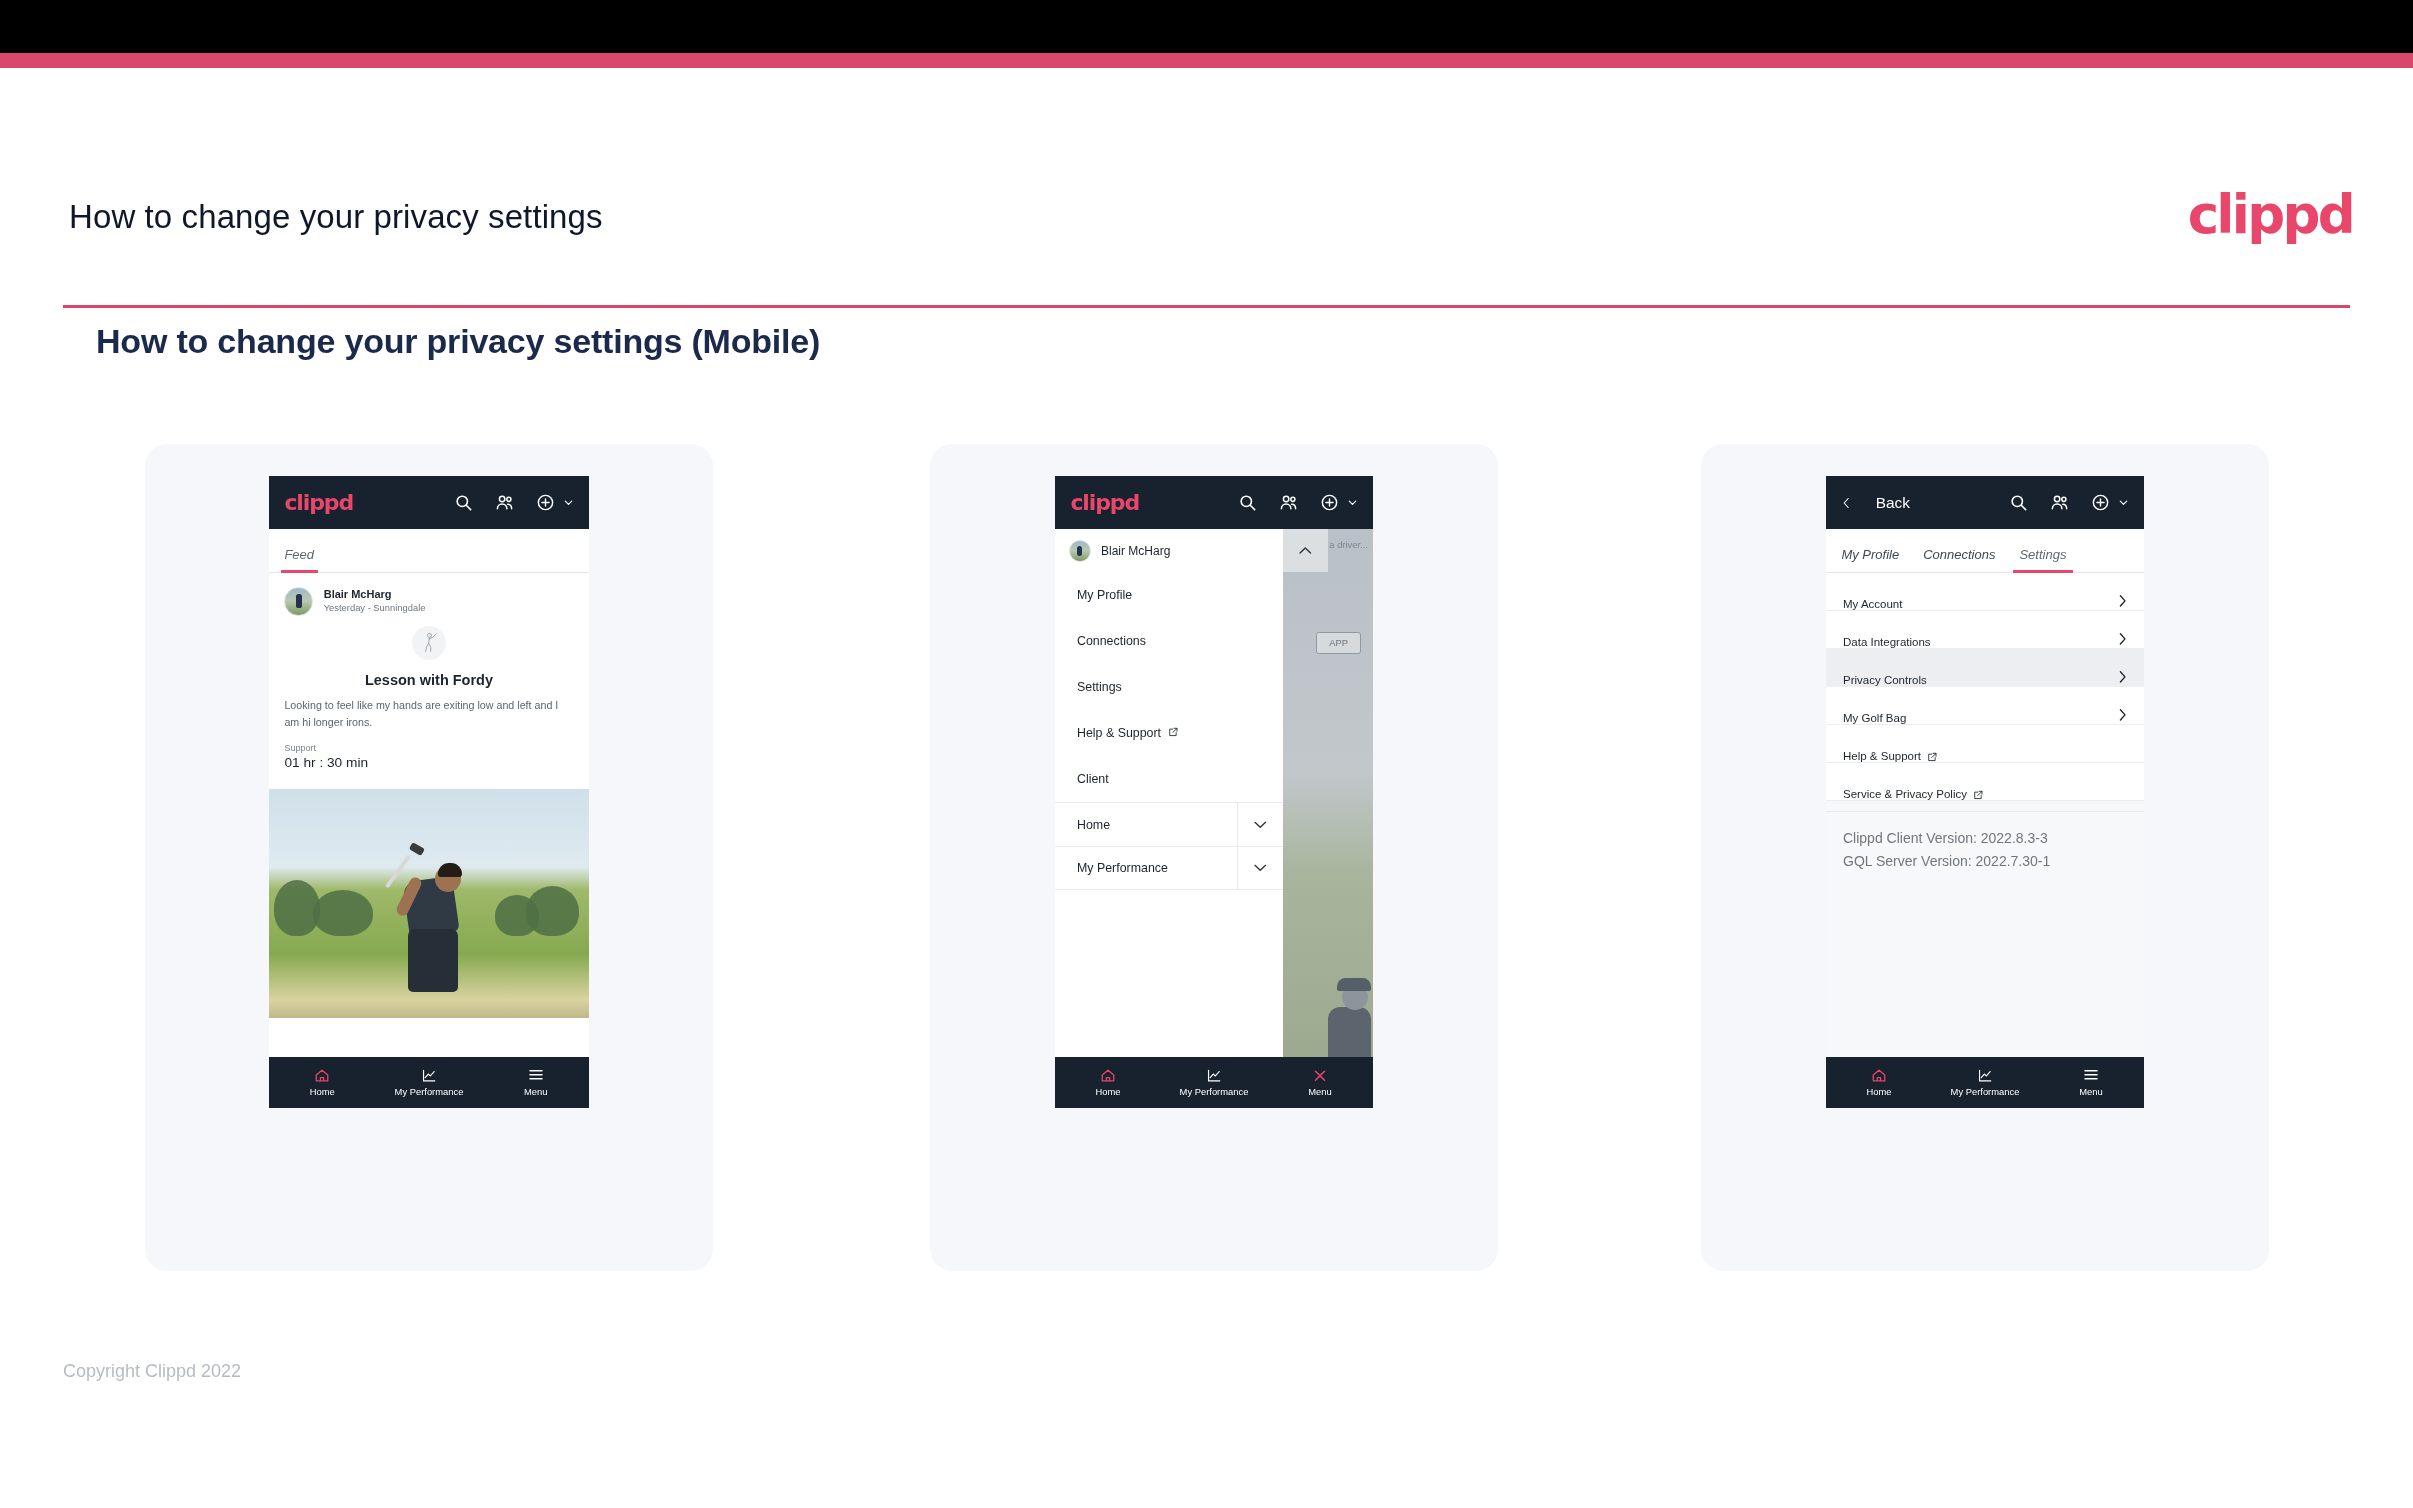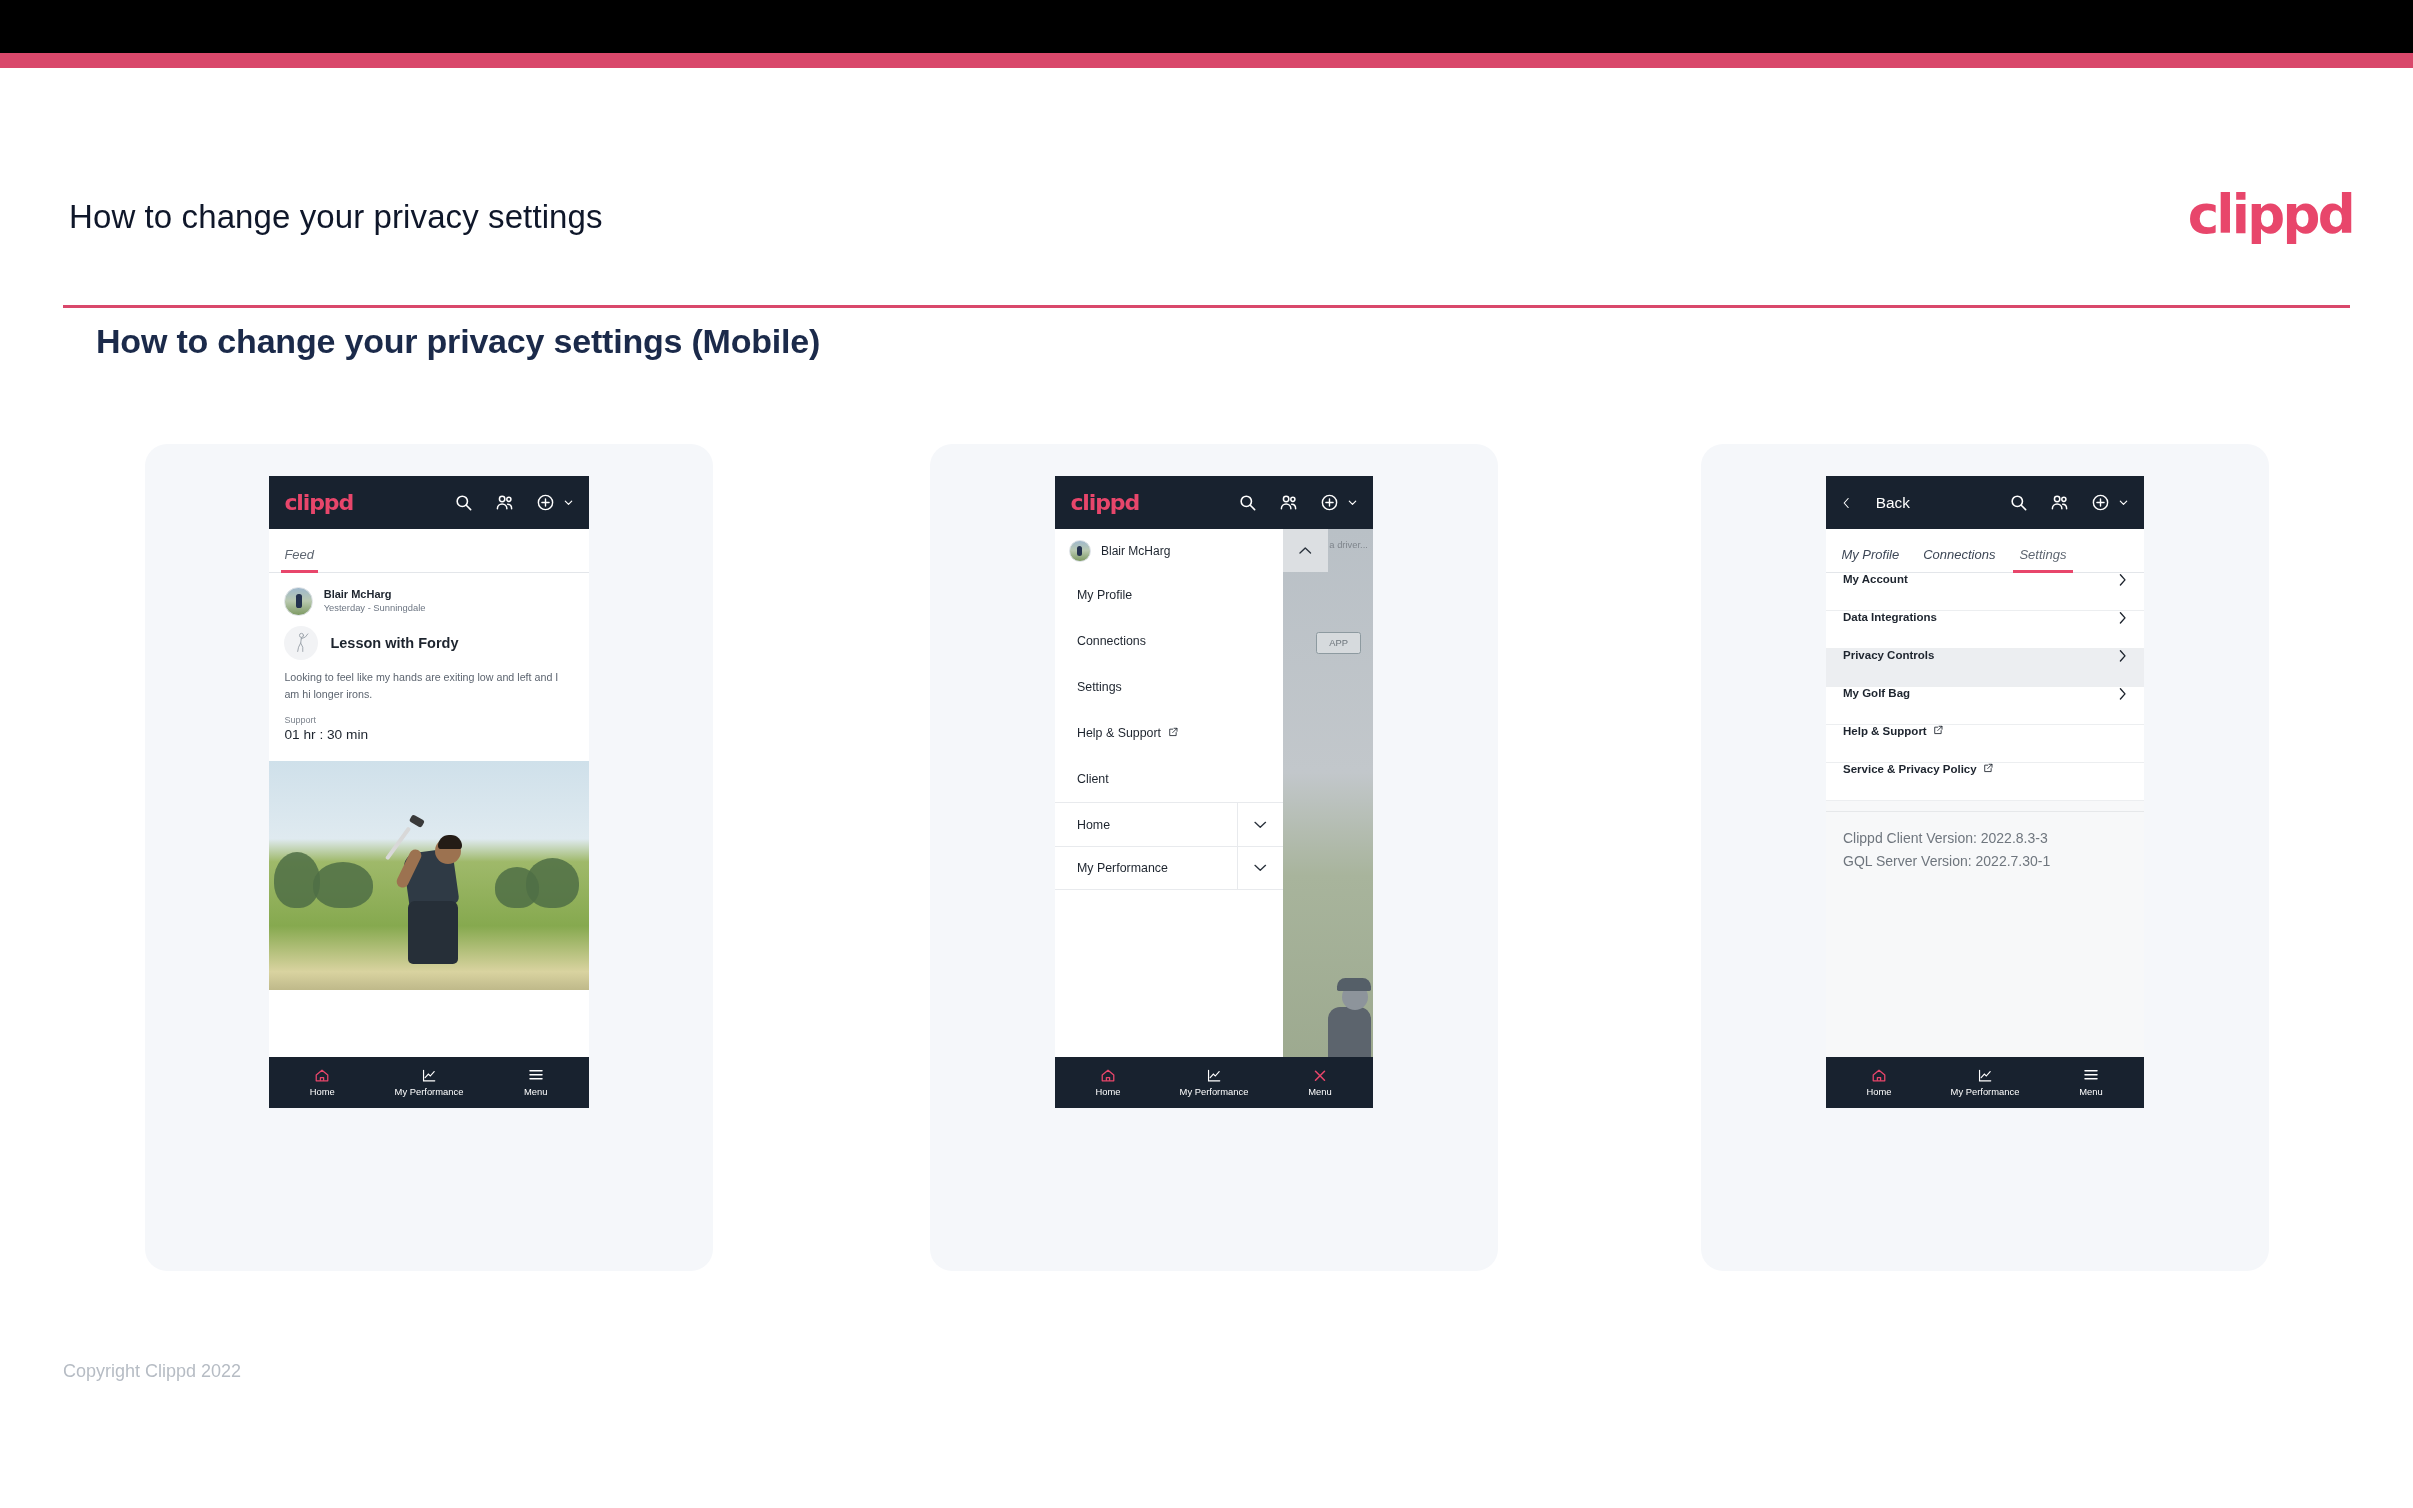--- a/index.html
+++ b/index.html
@@ -88,21 +88,21 @@
     width:29px; height:29px; border-radius:50%; flex:0 0 29px;
     background:linear-gradient(180deg,#9fb8cc 0%, #b9c9b0 48%, #7e9a63 100%);
     position:relative; overflow:hidden; border:0.9px solid #dde2e6;
   }
   .avatar::after{
     content:""; position:absolute; left:10.3px; top:6.8px; width:6px; height:13.7px;
     background:#24324f; border-radius:2.6px;
   }
   .post-name { font-size:11px; font-weight:bold; color:#1d242e; line-height:1.25; }
   .post-meta { font-size:9.4px; color:#6d7683; line-height:1.3; }
-  .post-title-row { display:flex; align-items:center; gap:12px; margin-top:10.3px; }
+  .post-title-row { display:flex; align-items:center; gap:12px; margin-top:10.3px;flex-direction:column; }
   .golf-badge {
     width:34px; height:34px; border-radius:50%; background:#f2f3f5;
     display:flex; align-items:center; justify-content:center; flex:0 0 34px;
   }
   .post-title { font-size:14.5px; font-weight:bold; color:#1d242e; }
   .post-body { font-size:10.7px; color:#5d6570; line-height:1.55; margin-top:9.4px; }
   .dur-label { font-size:9px; color:#7b828c; margin-top:12px; }
   .dur-value { font-size:13.7px; color:#1d242e; margin-top:2.6px; font-weight:500; }
 
   
@@ -197,22 +197,22 @@
   .drawer-sec .sec-chev {
     position:absolute; right:0; top:0; width:46px; height:100%;
     display:flex; align-items:center; justify-content:center; border-left:0.9px solid #e8eaed;
   }
   .drawer-sec.last { border-bottom:0.9px solid #e8eaed; }
 
   
   .settings-body { background:#f7f8f9; height:579px; position:relative; }
   .settings-list { background:#fff; }
   .srow {
-    height:38px; display:flex; align-items:flex-start; padding:0 17px;
-    font-size:11.5px; color:#1d242e; border-bottom:0.9px solid #eceef0; position:relative;font-weight:bold;
+    height:38px; display:flex; align-items:flex-end; padding:0 17px;
+    font-size:11.5px; color:#1d242e; border-bottom:0.9px solid #eceef0; position:relative;
   }
   .srow.highlight { background:#eceef1; }
   .srow .srow-chev { margin-left:auto; }
   .srow .ext { margin-left:6px; display:inline-flex; }
   .versions { padding:14.5px 17px 0 17px; border-top:0.9px solid #e6e8ea; margin-top:10.3px; }
   .ver-line { font-size:14px; color:#6f767e; line-height:1.65; }
 
   
   .footer {
     position:absolute; left:63px; top:1361px; font-size:18px; color:#b6bcc4;

